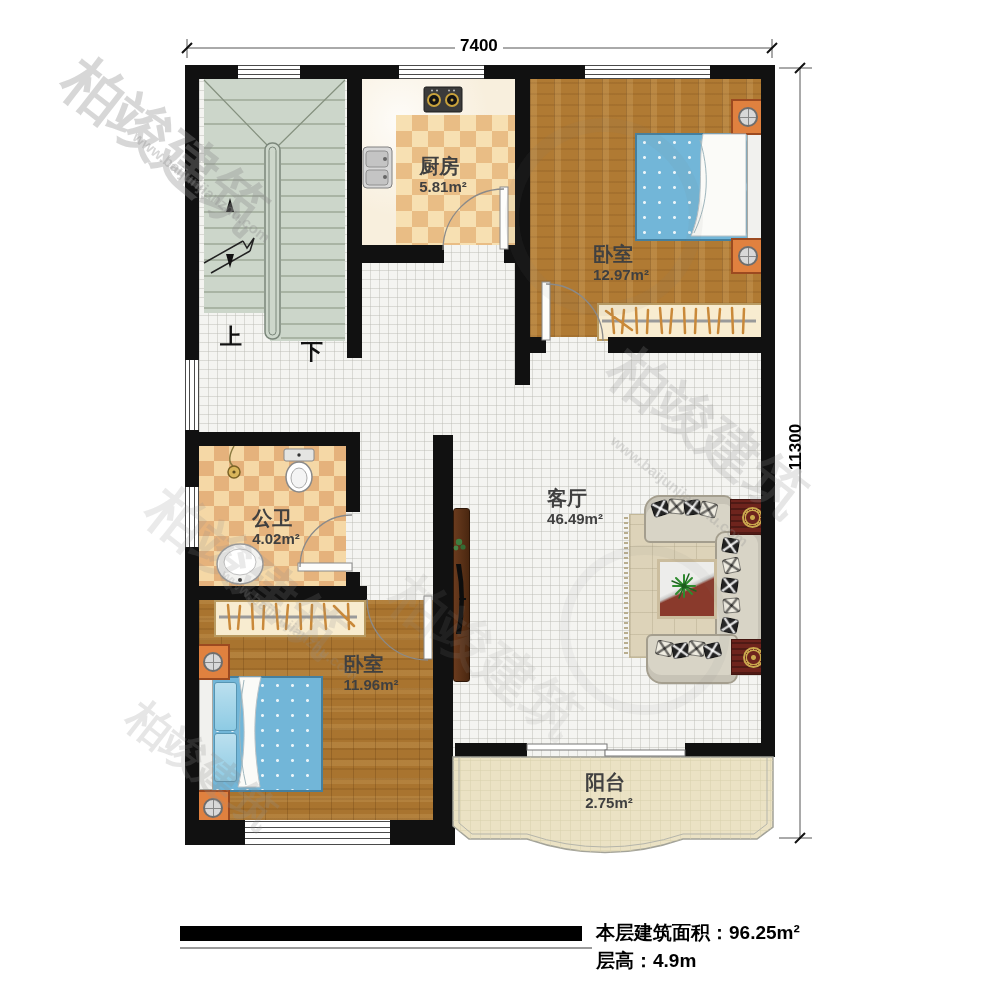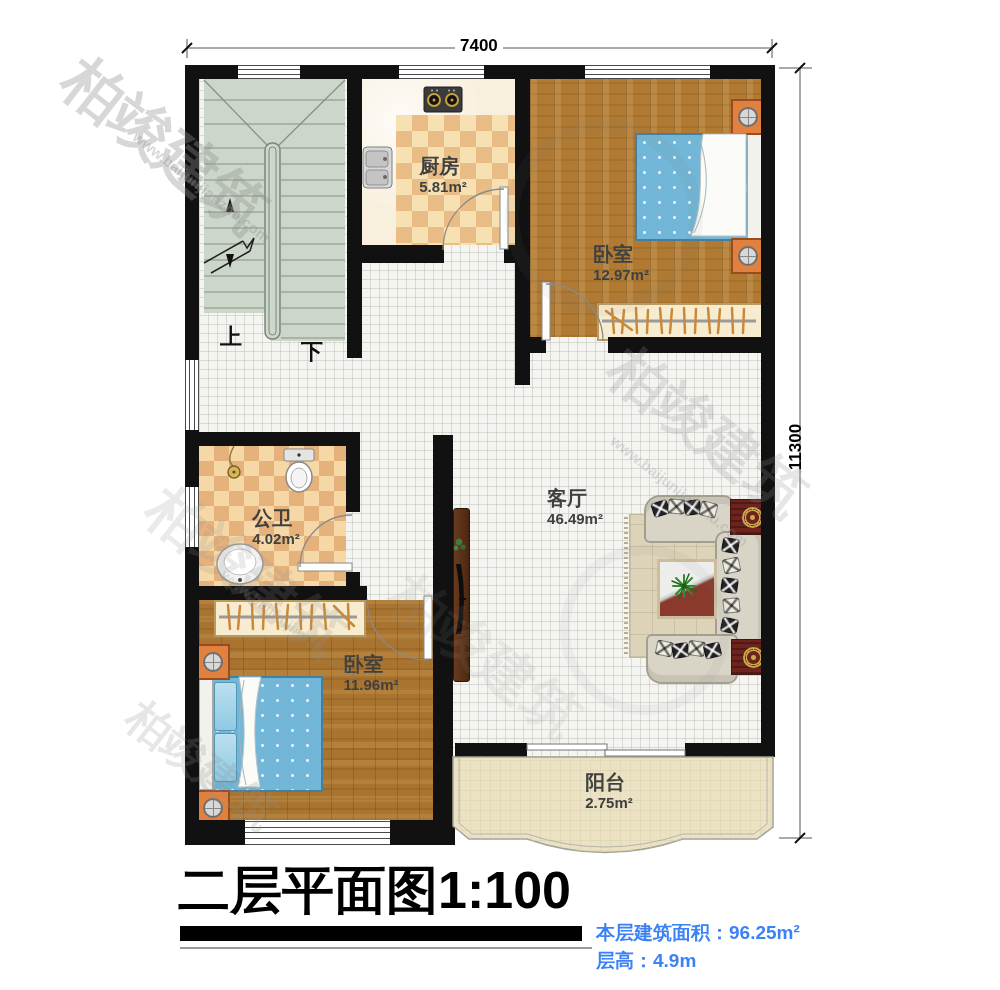--- a/index.html
+++ b/index.html
@@ -61,21 +61,21 @@
                      linear-gradient(135deg,transparent 42%,rgba(0,0,0,.55) 46%,rgba(0,0,0,.55) 54%,transparent 58%);}
   .tvcab{background:linear-gradient(90deg,#6a3b1e,#4a2710);border:1px solid #2e1708;border-radius:3px;}
   
   .rlabel{text-align:left;color:#404040;font-weight:700;line-height:1.2;transform:translateX(-50%);white-space:nowrap;}
   .rlabel .nm{display:block;font-size:20px;}
   .rlabel .ar{display:block;font-size:15px;}
   .stair-lbl{font-size:22px;font-weight:700;color:#111;}
   .dim-lbl{font-size:17px;font-weight:600;color:#000;background:#fff;padding:0 5px;}
   
   .title-main{font-size:52px;font-weight:700;color:#000;white-space:nowrap;}
-  .info-line{font-size:19px;font-weight:600;color:#3b82f6;white-space:nowrap;}
+  .info-line{font-size:19px;font-weight:600;color:#000000;white-space:nowrap;}
   
   .wm{color:#8f8f8f;font-weight:700;transform:rotate(38deg);transform-origin:left top;
       white-space:nowrap;pointer-events:none;}
   .wm-ring{border-radius:50%;border:14px solid rgba(128,128,128,.07);pointer-events:none;}
   svg{pointer-events:none;}
 </style>
 </head>
 <body>
 
 <div class="canvas">
@@ -320,23 +320,20 @@
   <div class="abs rlabel" style="left:609px;top:770px;">
     <span class="nm">阳台</span>
     <span class="ar">2.75m²</span>
   </div>
   <div class="abs stair-lbl" style="left:220px;top:322px;">上</div>
   <div class="abs stair-lbl" style="left:301px;top:337px;">下</div>
 
   <div class="abs dim-lbl" style="left:455px;top:36px;">7400</div>
   <div class="abs dim-lbl" style="left:760px;top:437px;width:62px;text-align:center;transform:rotate(-90deg);background:transparent;">11300</div>
 
-  <div class="abs title-main" style="left:178px;top:856px;">
-    <span>二层平面图</span><span>1:100</span>
-  </div>
   <div class="abs" style="left:180px;top:926px;width:402px;height:15px;background:#000;"></div>
   <div class="abs" style="left:180px;top:947px;width:412px;height:2px;background:#9a9a9a;"></div>
   <div class="abs info-line" style="left:596px;top:920px;">本层建筑面积：96.25m²</div>
   <div class="abs info-line" style="left:596px;top:948px;">层高：4.9m</div>
 
   <div class="abs wm" style="left:95px;top:40px;font-size:60px;opacity:.35;">柏竣建筑</div>
   <div class="abs wm" style="left:140px;top:128px;font-size:15px;opacity:.35;">www.baijunjianzhu.com</div>
   <div class="abs wm" style="left:640px;top:330px;font-size:58px;opacity:.22;">柏竣建筑</div>
   <div class="abs wm" style="left:618px;top:432px;font-size:15px;opacity:.26;">www.baijunjianzhu.com</div>
   <div class="abs wm" style="left:178px;top:470px;font-size:58px;opacity:.18;">柏竣建筑</div>

